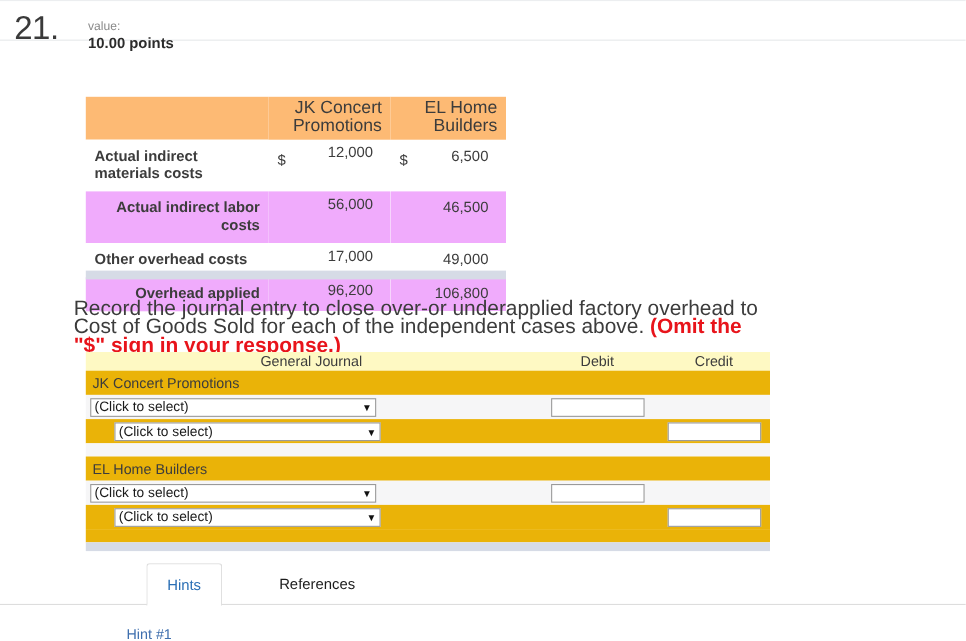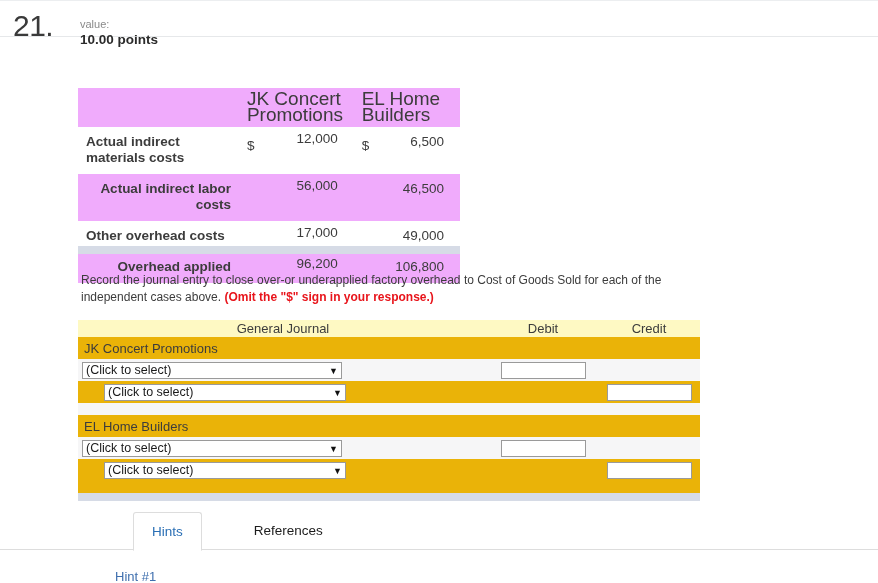--- a/index.html
+++ b/index.html
@@ -62,27 +62,27 @@
   .data-table {
     position: absolute;
     left: 78px;
     top: 88px;
     width: 382px;
     border-collapse: collapse;
     font-size: 13.5px;
     color: #3c3c3c;
   }
   .data-table th {
-    background: #f0abfc;
+    background: #fdba74;
     font-weight: normal;
-    font-size: 19px;
+    font-size: 16px;
     color: #3c3c3c;
     padding: 3px 8px 4px 8px;
     line-height: 16px;
-    text-align: left;
+    text-align: right;
     vertical-align: top;
   }
   .data-table th.blank-head {
     width: 182px;
   }
   .data-table th.col-head {
     width: 100px;
   }
   .data-table td {
     padding: 7px 8px 8px 8px;
@@ -119,24 +119,24 @@
     left: 78px;
     top: 246px;
     width: 382px;
     height: 8px;
     background: #d6dbe6;
   }
 
   
   .instructions {
     position: absolute;
-    left: 81px;
+    left: 67px;
     top: 272px;
     width: 625px;
-    font-size: 12px;
+    font-size: 19px;
     line-height: 17px;
     color: #3c3c3c;
   }
   .omit-note {
     color: #e8141b;
     font-weight: bold;
   }
 
   
   .journal {

